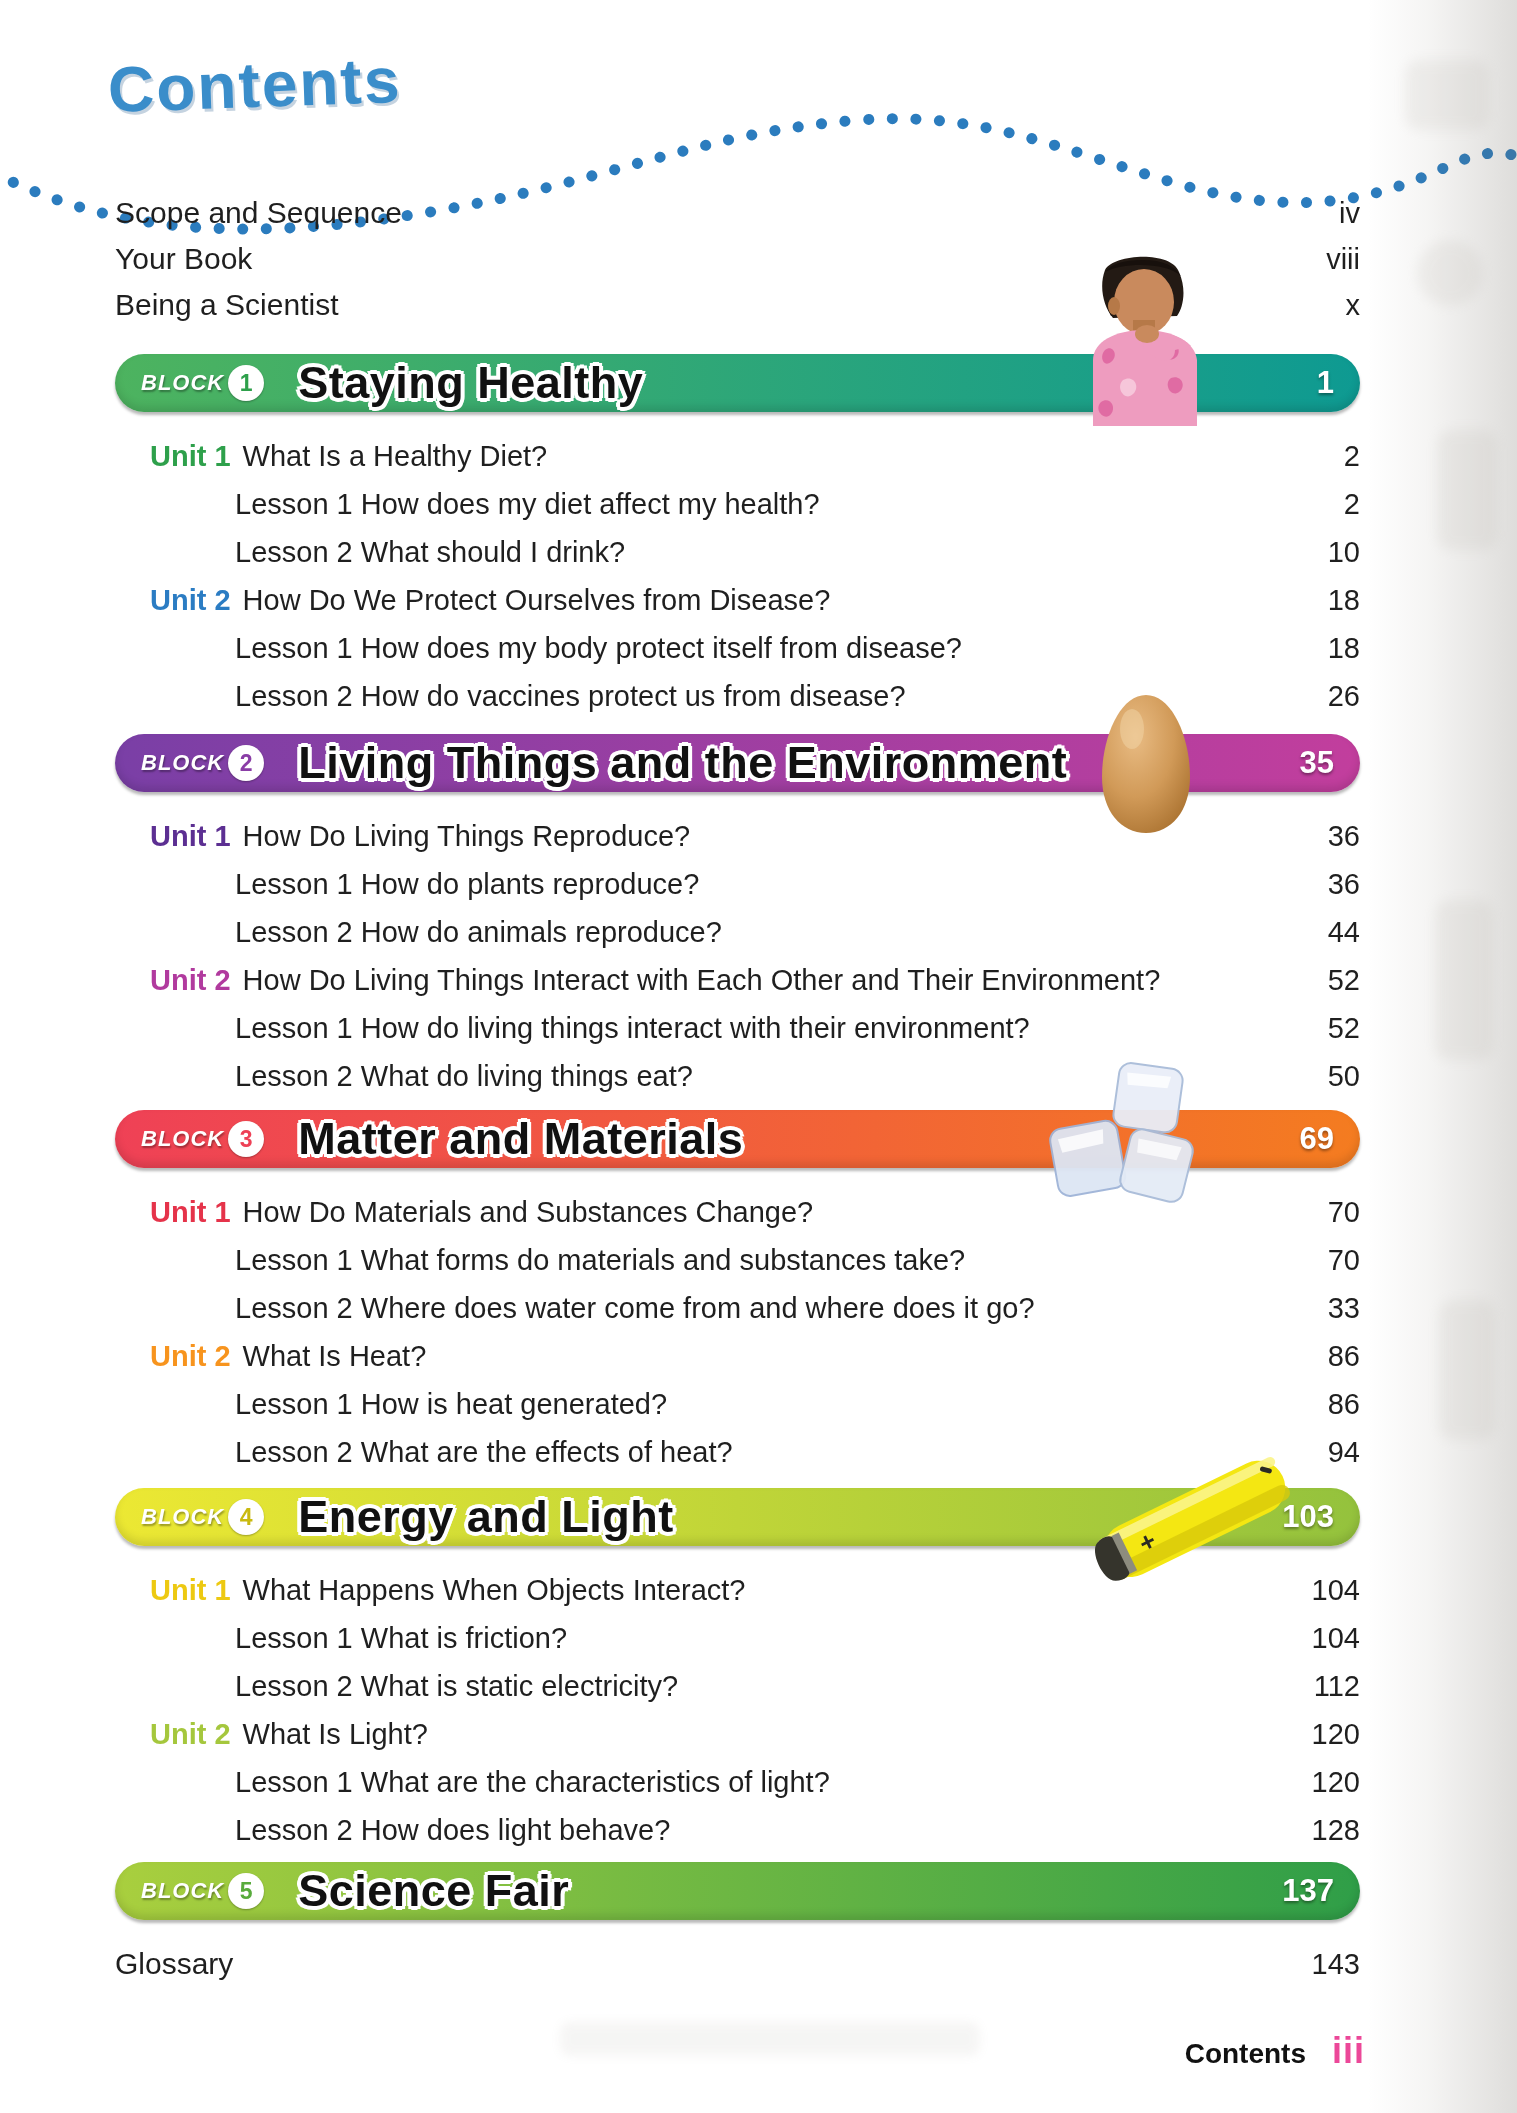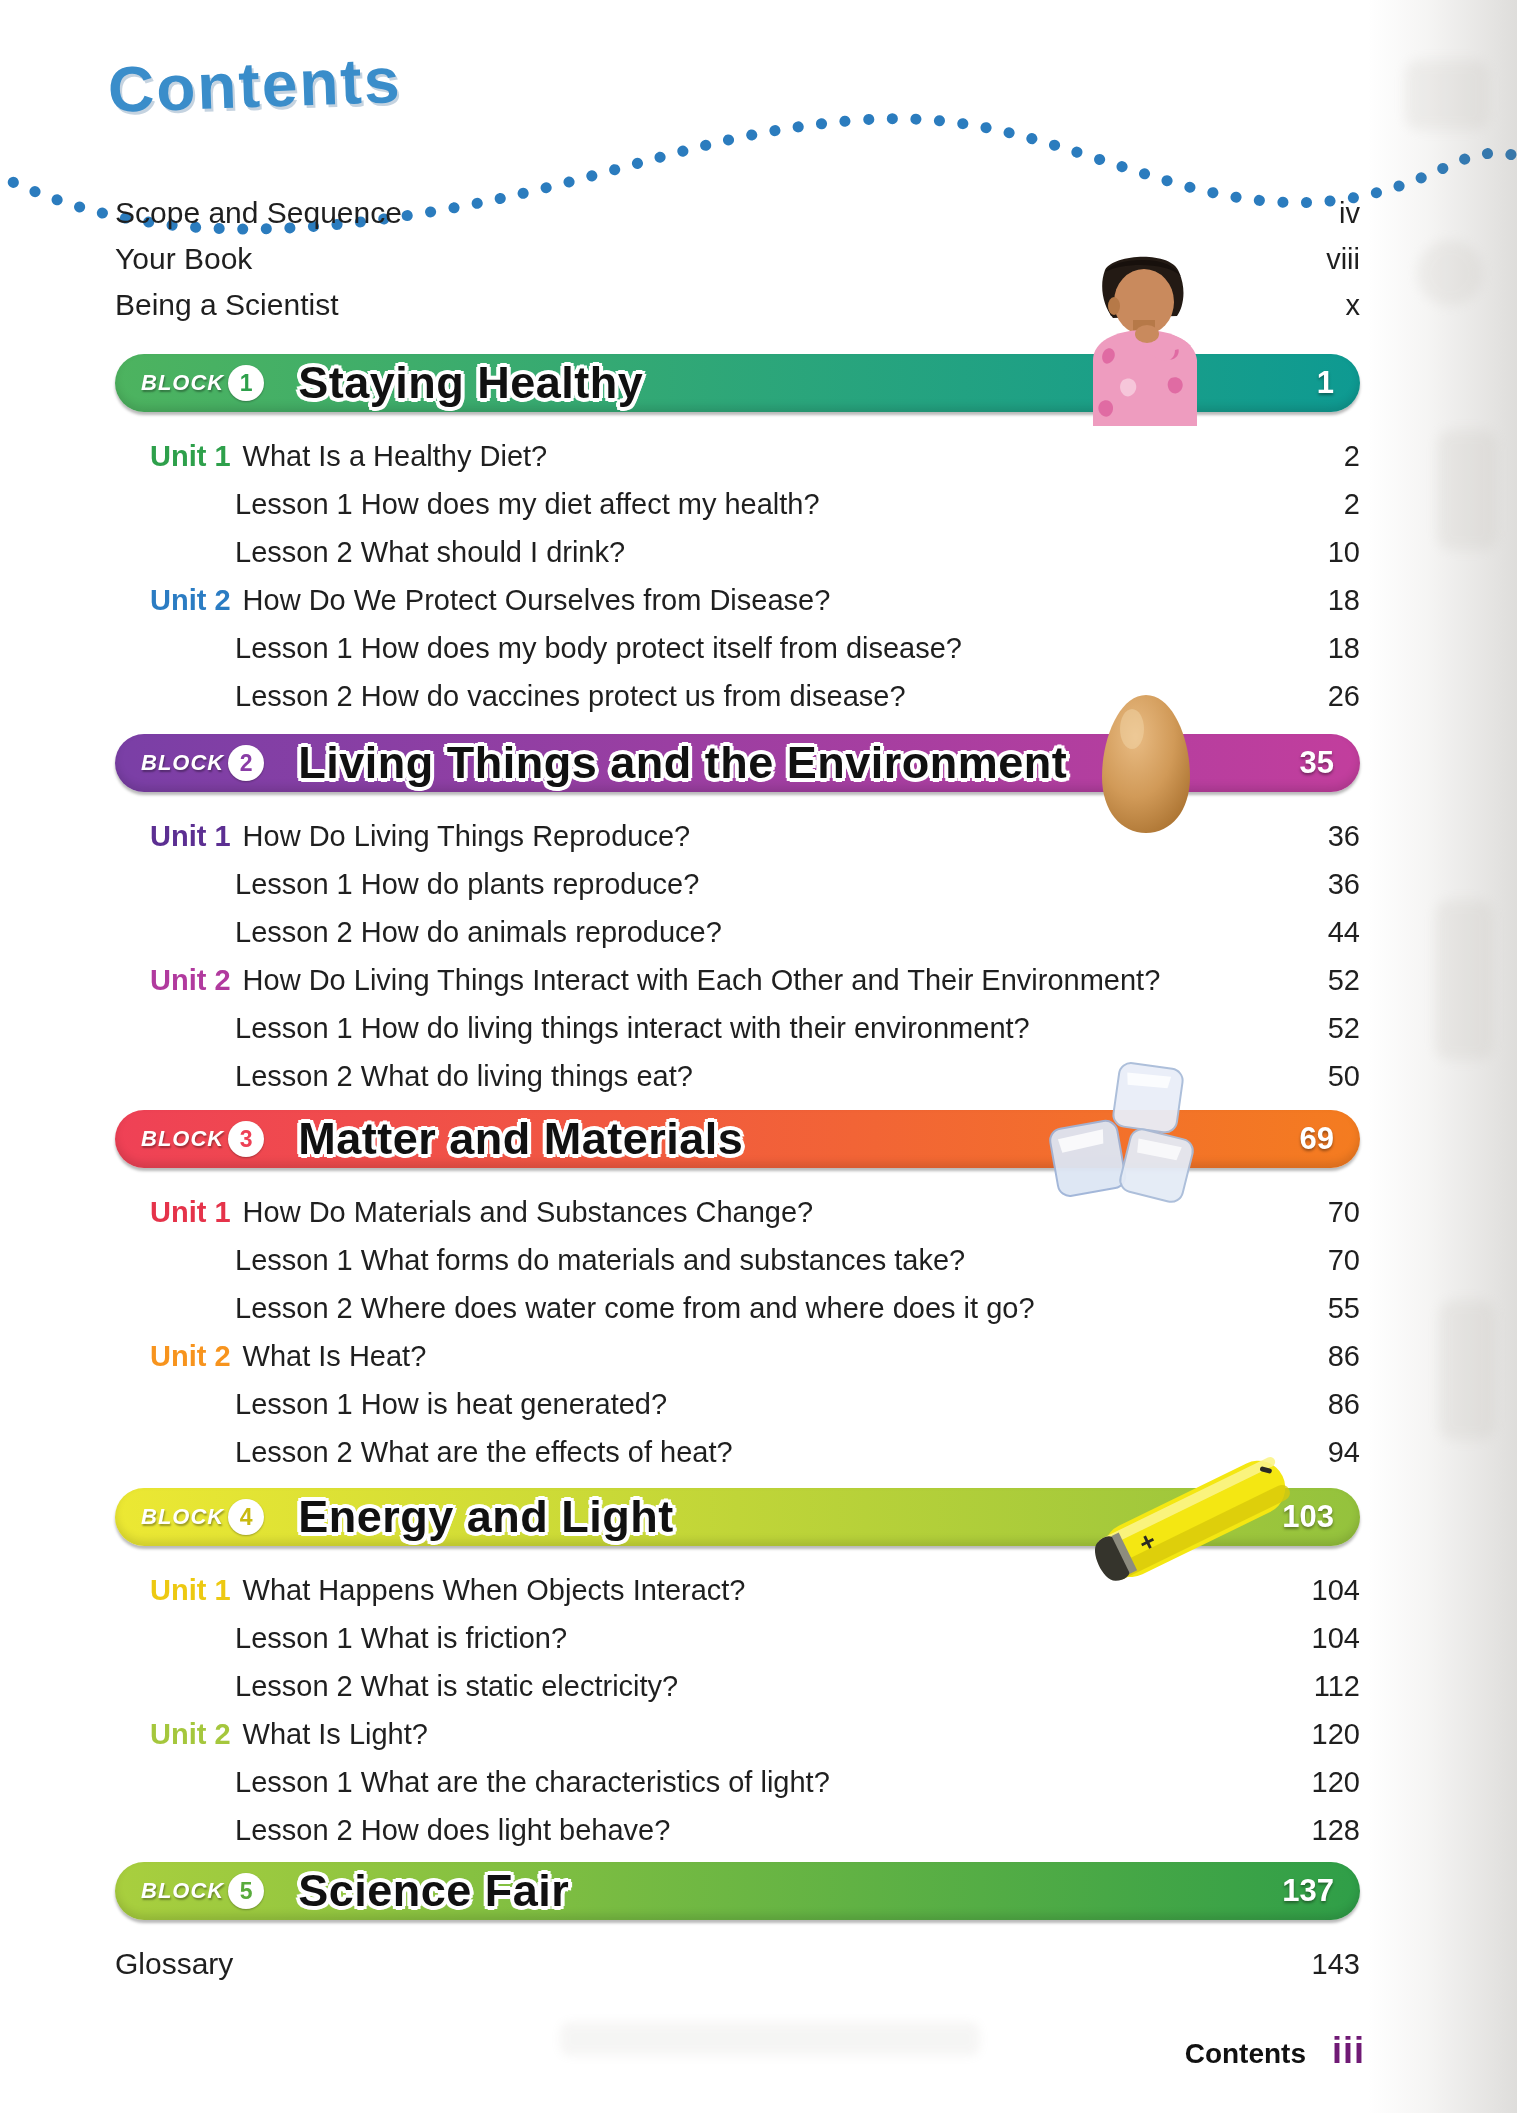--- a/index.html
+++ b/index.html
@@ -55,21 +55,21 @@
   .rows{margin-top:20px;}
   .unit-row,.lesson-row{height:48px; display:flex; align-items:center; font-size:29px;}
   .unit-row{padding-left:35px;justify-content:space-between;}
   .lesson-row{padding-left:120px;justify-content:center;}
   .unit-label{font-weight:800; margin-right:12px; white-space:nowrap;}
   .unit-title{color:#1f1f1f;}
   .glossary-row{height:52px; display:flex; align-items:center; font-size:30px; margin-top:18px;}
   
   .footer{position:absolute; top:2030px; right:152px; display:flex; align-items:baseline; gap:26px; z-index:2;}
   .footer-label{font-size:28px; font-weight:800; color:#111;}
-  .footer-page{font-size:36px; font-weight:800; color:#701a75; letter-spacing:1px;}
+  .footer-page{font-size:36px; font-weight:800; color:#ec4899; letter-spacing:1px;}
   .footer-ghost{position:absolute; top:2022px; left:560px; width:420px; height:34px;
     background:#a9a49c; opacity:.10; filter:blur(5px); border-radius:10px;}
   
   .img{position:absolute; z-index:5;}
   .img-boy{left:1075px; top:250px; width:138px; height:176px;}
   .img-egg{left:1098px; top:693px; width:96px; height:142px;}
   .img-ice{left:1046px; top:1060px; width:152px; height:152px;}
   .img-battery{left:1078px; top:1448px; width:232px; height:140px;}
 </style>
 </head>
@@ -193,21 +193,21 @@
         <span class="unit-label" style="color: rgb(229, 51, 74);">Unit 1</span>
         <span class="unit-title">How Do Materials and Substances Change?</span>
         <span class="page-num">70</span>
       </div>
       <div class="lesson-row">
         <span>Lesson 1 What forms do materials and substances take?</span>
         <span class="page-num">70</span>
       </div>
       <div class="lesson-row">
         <span>Lesson 2 Where does water come from and where does it go?</span>
-        <span class="page-num">55</span>
+        <span class="page-num">33</span>
       </div>
       <div class="unit-row">
         <span class="unit-label" style="color: rgb(247, 148, 30);">Unit 2</span>
         <span class="unit-title">What Is Heat?</span>
         <span class="page-num">86</span>
       </div>
       <div class="lesson-row">
         <span>Lesson 1 How is heat generated?</span>
         <span class="page-num">86</span>
       </div>

